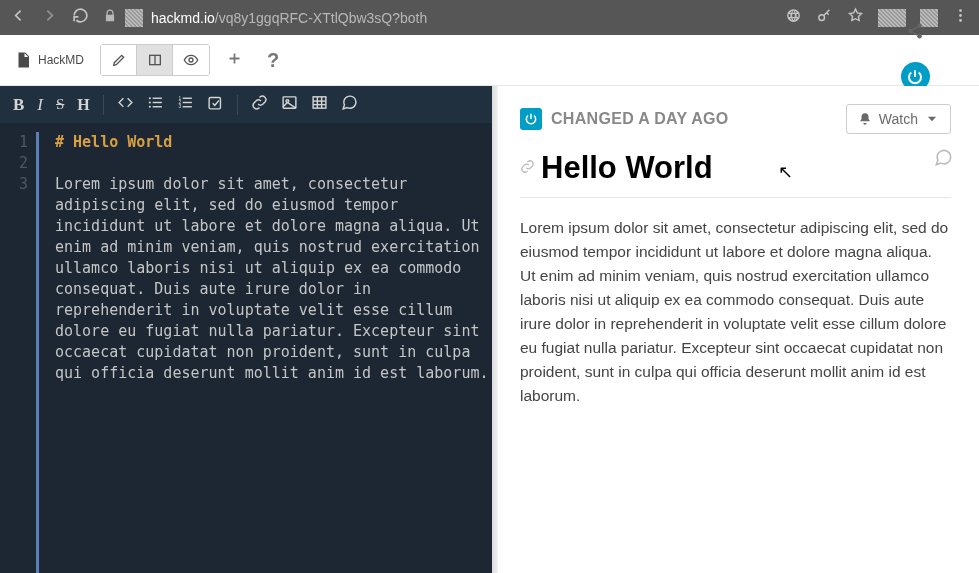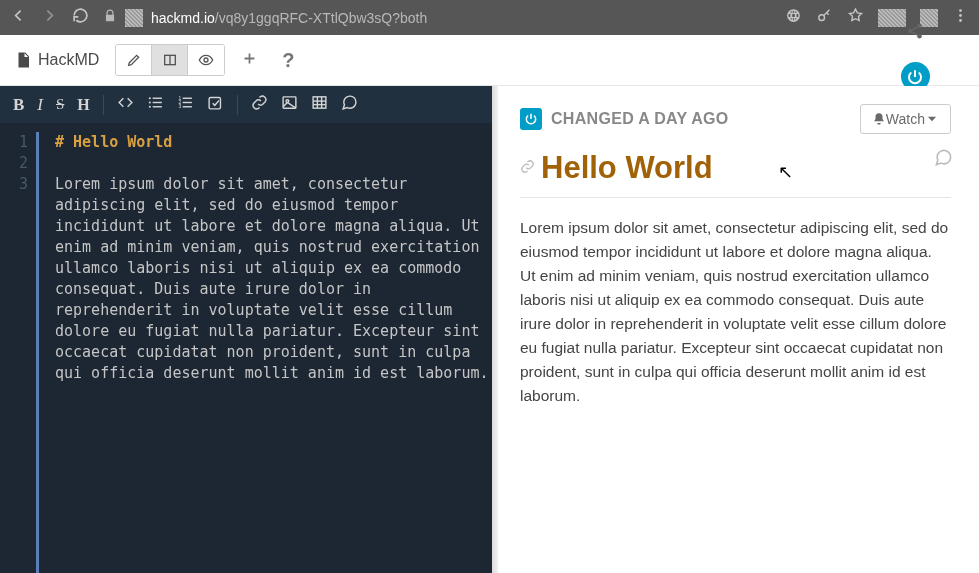--- a/index.html
+++ b/index.html
@@ -10,21 +10,21 @@
     .browser-nav { display: flex; gap: 14px; align-items: center; }
     .browser-nav svg { width: 17px; height: 17px; }
     .url-bar { flex: 1; display: flex; align-items: center; gap: 8px; color: #b8b8b8; font-size: 14px; }
     .url-bar .host { color: #fff; }
     .browser-right { display: flex; gap: 14px; align-items: center; }
     .browser-right svg { width: 17px; height: 17px; }
     .pixelated { width: 18px; height: 18px; background: linear-gradient(45deg, #999 25%, #bbb 25%, #bbb 50%, #999 50%, #999 75%, #bbb 75%); background-size: 4px 4px; }
     
     
     .app-header { height: 51px; background: #fff; border-bottom: 1px solid #e8e8e8; display: flex; align-items: center; padding: 0 14px; gap: 16px; }
-    .logo { display: flex; align-items: center; gap: 6px; font-size: 16px; color: #4a4a4a; font-weight: 500; }
+    .logo { display: flex; align-items: center; gap: 6px; font-size: 12px; color: #4a4a4a; font-weight: 500; }
     .logo svg { width: 18px; height: 20px; }
     .mode-toggle { display: flex; border: 1px solid #ccc; border-radius: 3px; overflow: hidden; }
     .mode-btn { width: 36px; height: 30px; display: flex; align-items: center; justify-content: center; background: #fff; border-right: 1px solid #ccc; cursor: pointer; }
     .mode-btn:last-child { border-right: none; }
     .mode-btn.active { background: #e0e0e0; }
     .mode-btn svg { width: 16px; height: 16px; }
     .header-actions { display: flex; gap: 24px; align-items: center; color: #777; }
     .header-actions svg { width: 17px; height: 17px; }
     .header-spacer { flex: 1; }
     .header-right { display: flex; gap: 18px; align-items: center; flex-direction: column; }
@@ -49,25 +49,25 @@
     .gutter { width: 36px; text-align: right; color: #4a5866; padding-right: 8px; user-select: none; }
     .code { flex: 1; border-left: 3px solid #5b7fb8; padding-left: 16px; color: #c5c5c5; }
     .code .headline { color: #d8a040; font-weight: bold; }
     .code .body-text { white-space: pre-wrap; word-break: break-word; }
     
     .preview-pane { flex: 1; background: #fff; padding: 18px 28px 18px 22px; position: relative; overflow-y: auto; }
     .preview-top { display: flex; align-items: center; justify-content: space-between; margin-bottom: 16px; }
     .changed { display: flex; align-items: center; gap: 9px; color: #888; font-size: 16px; font-weight: 600; letter-spacing: 0.3px; }
     .changed .pb { width: 22px; height: 22px; border-radius: 3px; background: #009dc7; display: flex; align-items: center; justify-content: center; }
     .changed .pb svg { width: 14px; height: 14px; stroke: #fff; }
-    .watch-btn { border: 1px solid #ccc; border-radius: 3px; padding: 6px 11px; display: flex; align-items: center; color: #6a6a6a; font-size: 14px; cursor: pointer; }
+    .watch-btn { border: 1px solid #ccc; border-radius: 3px; padding: 6px 11px; display: flex; align-items: center; gap: 7px; color: #6a6a6a; font-size: 14px; cursor: pointer; }
     .watch-btn svg { width: 14px; height: 14px; }
     .preview-title-row { display: flex; align-items: center; gap: 6px; margin-bottom: 10px; border-bottom: 1px solid #e5e5e5; padding-bottom: 11px; }
     .preview-title-row .link-icon { color: #bbb; }
-    .preview-title { font-size: 31px; font-weight: 600; color: #a16207; }
+    .preview-title { font-size: 31px; font-weight: 600; color: #000000; }
     .cursor-arrow { position: absolute; left: 280px; top: 75px; font-size: 18px; }
     .comment-icon { position: absolute; right: 26px; top: 62px; color: #bbb; }
     .preview-body { font-size: 15.5px; color: #444; line-height: 1.55; margin-top: 18px; }
     .splitter { width: 6px; background: linear-gradient(to right, #dcdcdc, #f1f1f1); cursor: col-resize; }
   </style>
 </head>
 <body>
 
 <div class="browser-bar">
   <div class="browser-nav">

